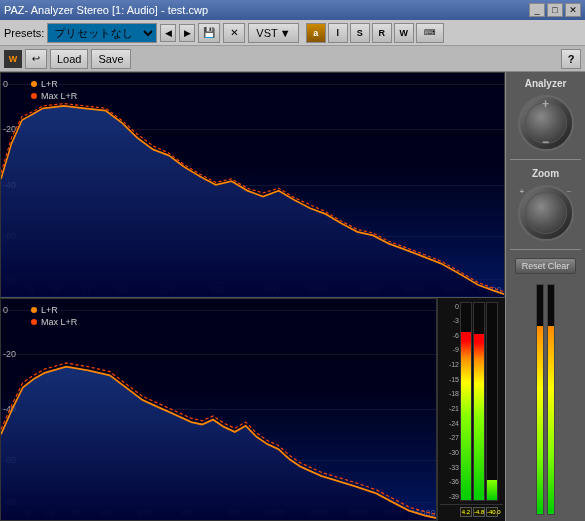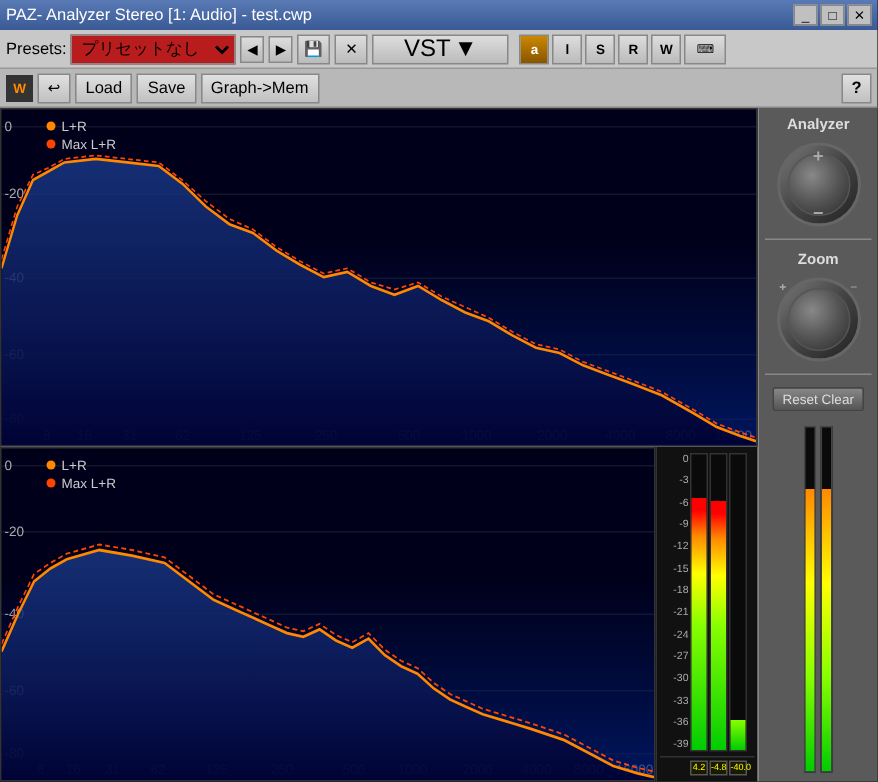--- a/index.html
+++ b/index.html
@@ -39,21 +39,21 @@
     #presets-bar {
       background: #c8c8c8;
       height: 26px;
       display: flex;
       align-items: center;
       padding: 2px 4px;
       gap: 3px;
       border-bottom: 1px solid #999;
     }
     #preset-select {
-      background: #b91c1c;
+      background: #0369a1;
       border: 1px solid #888;
       height: 20px;
       width: 110px;
       font-size: 11px;
       padding: 0 2px;
     }
     .preset-nav-btn {
       width: 16px; height: 18px;
       background: linear-gradient(to bottom, #ddd, #bbb);
       border: 1px solid #888;
@@ -66,23 +66,23 @@
       background: linear-gradient(to bottom, #ddd, #bbb);
       border: 1px solid #888;
       cursor: pointer;
       display: flex; align-items: center; justify-content: center;
       font-size: 10px;
     }
     #vst-btn {
       background: linear-gradient(to bottom, #ddd, #bbb);
       border: 1px solid #888;
       height: 20px;
-      padding: 0 20px;
-      cursor: pointer;
-      font-size: 16px;
+      padding: 0 7px;
+      cursor: pointer;
+      font-size: 11px;
       display: flex; align-items: center; gap: 2px;
     }
     .preset-right-btns { display: flex; gap: 2px; margin-left: 4px; }
     .right-btn {
       width: 20px; height: 20px;
       background: linear-gradient(to bottom, #ddd, #bbb);
       border: 1px solid #888;
       cursor: pointer;
       font-size: 9px;
       display: flex; align-items: center; justify-content: center;
@@ -312,21 +312,20 @@
     <div class="right-btn">W</div>
     <div class="kb-btn">⌨</div>
   </div>
 </div>
 
 <div id="toolbar">
   <div class="toolbar-logo">W</div>
   <div class="undo-btn">↩</div>
   <div class="toolbar-btn">Load</div>
   <div class="toolbar-btn">Save</div>
-  <div class="toolbar-btn">Graph-&gt;Mem</div>
   <div class="toolbar-spacer"></div>
   <div class="help-btn">?</div>
 </div>
 
 <div id="main">
 
   <div id="left-panel">
 
     <div class="analyzer-display" style="flex:1; border-bottom:1px solid #555;">
 

